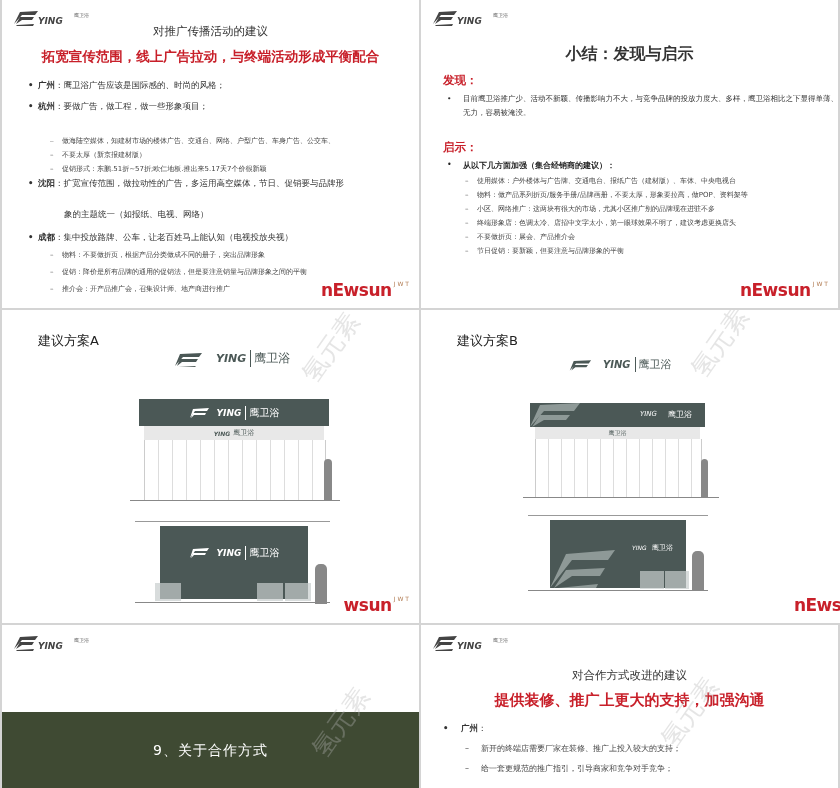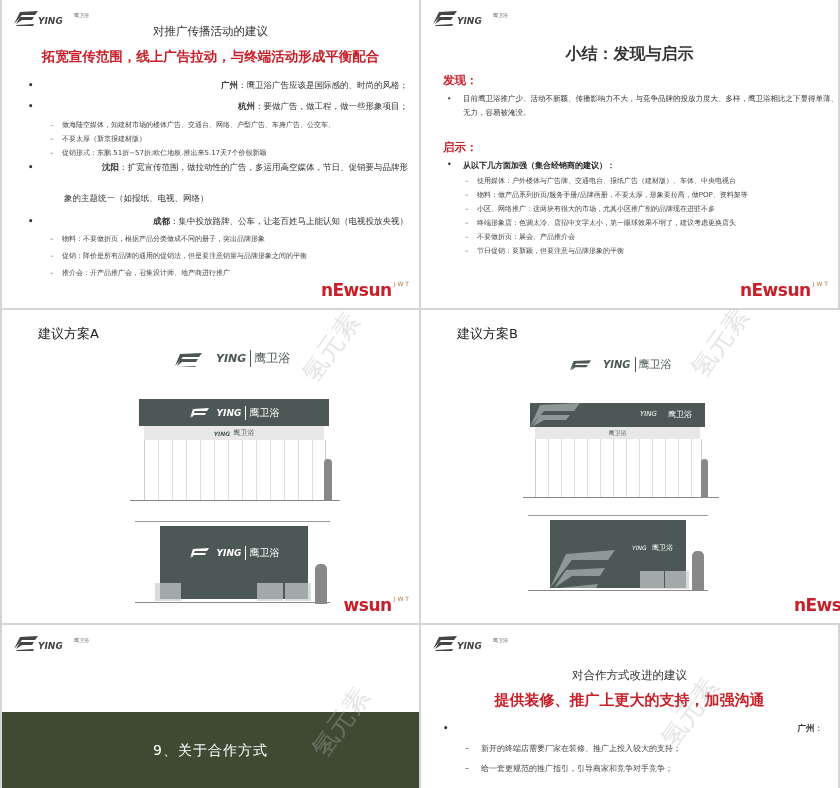--- a/index.html
+++ b/index.html
@@ -15,33 +15,33 @@
 
   
   .corner-logo { position:absolute; left:10px; top:7px; width:90px; height:20px; }
   .corner-logo svg { display:block; }
   .mini-txt { position:absolute; left:62px; top:6px; font-size:5px; color:#666; line-height:5px; }
 
   .s-title { position:absolute; left:0; right:0; text-align:center; font-size:11.5px; color:#333; }
   .s-red { position:absolute; left:0; right:0; text-align:center; color:#c8202a; font-weight:bold; }
   .list { position:absolute; margin:0; padding:0; list-style:none; }
   .list li { position:relative; font-size:8px; line-height:15px; color:#333; }
-  .b1 { padding-left:10px; font-size:8.5px !important;text-align:right; }
+  .b1 { padding-left:10px; font-size:8.5px !important; }
   .b1::before { content:"•"; position:absolute; left:0; top:0; font-weight:bold; }
   .b1 strong { font-weight:bold; }
   .b2 { padding-left:34px; font-size:7px !important; color:#444 !important; line-height:14px !important; }
   .b2::before { content:"–"; position:absolute; left:22px; top:0; color:#555; }
   .cont { padding-left:36px; font-size:8.5px !important; }
 
   .newsun { position:absolute; right:8px; bottom:8px; color:#c8202a; font-size:17px; font-weight:bold;
             letter-spacing:-0.5px; font-family:"DejaVu Sans",sans-serif; }
   .newsun sup { font-size:6px; color:#b07a50; letter-spacing:2px; font-weight:normal; vertical-align:10px; margin-left:2px; }
 
   .sec-head { position:absolute; left:22px; color:#c8202a; font-weight:bold; font-size:11.5px; font-family:"DejaVu Serif",serif; }
-  .plan-title { position:absolute; left:36px; top:15px; font-size:13px; color:#222; }
+  .plan-title { position:absolute; left:36px; top:22px; font-size:13px; color:#222; }
 
   .watermark { position:absolute; color:rgba(180,180,180,0.35); font-size:26px; transform:rotate(-55deg); pointer-events:none; }
 
   .band { position:absolute; left:0; right:0; background:#3f4a33; }
   .band-text { position:absolute; left:0; right:0; text-align:center; color:#fff; font-size:14px; letter-spacing:1px; }
 
   
   .drawing { position:absolute; }
 </style>
 </head>
@@ -55,21 +55,21 @@
       <path d="M5 18 L22 17 L21 19 L4 19 Z" fill="#444"></path>
       <text x="26" y="17" font-size="9" font-style="italic" font-weight="bold" fill="#444" font-family="DejaVu Sans, sans-serif">YING</text>
     </svg>
     <span class="mini-txt">鹰卫浴</span>
   </div>
   <div class="s-title" style="top:24px;">对推广传播活动的建议</div>
   <div class="s-red" style="top:48px;font-size:13.5px;">拓宽宣传范围，线上广告拉动，与终端活动形成平衡配合</div>
   <ul class="list" style="left:26px;top:78px;width:380px;">
     <li class="b1"><strong>广州</strong><span>：鹰卫浴广告应该是国际感的、时尚的风格；</span></li>
     <li class="b1" style="margin-top:6px;"><strong>杭州</strong><span>：要做广告，做工程，做一些形象项目；</span></li>
-    <li class="b2" style="margin-top:4px;font-family:Liberation Serif, serif;">做海陆空媒体，知建材市场的楼体广告、交通台、网络、户型广告、车身广告、公交车、</li>
+    <li class="b2" style="margin-top:20px;font-family:Liberation Serif, serif;">做海陆空媒体，知建材市场的楼体广告、交通台、网络、户型广告、车身广告、公交车、</li>
     <li class="b2" style="padding-left:34px;"><span style="position:relative;left:0;">不要太厚（新京报建材版）</span></li>
     <li class="b2">促销形式：东鹏.51折~57折;欧仁地板.推出来5.17天7个价很新颖</li>
     <li class="b1"><strong>沈阳</strong><span>：扩宽宣传范围，做拉动性的广告，多运用高空媒体，节日、促销要与品牌形</span></li>
     <li class="cont" style="margin-top:16px;">象的主题统一（如报纸、电视、网络）</li>
     <li class="b1" style="margin-top:8px;"><strong>成都</strong><span>：集中投放路牌、公车，让老百姓马上能认知（电视投放央视）</span></li>
     <li class="b2" style="margin-top:3px;">物料：不要做折页，根据产品分类做成不同的册子，突出品牌形象</li>
     <li class="b2" style="margin-top:3px;">促销：降价是所有品牌的通用的促销法，但是要注意销量与品牌形象之间的平衡</li>
     <li class="b2" style="margin-top:3px;">推介会：开产品推广会，召集设计师、地产商进行推广</li>
   </ul>
   <div class="newsun"><span>nEwsun</span><sup>JWT</sup></div>

